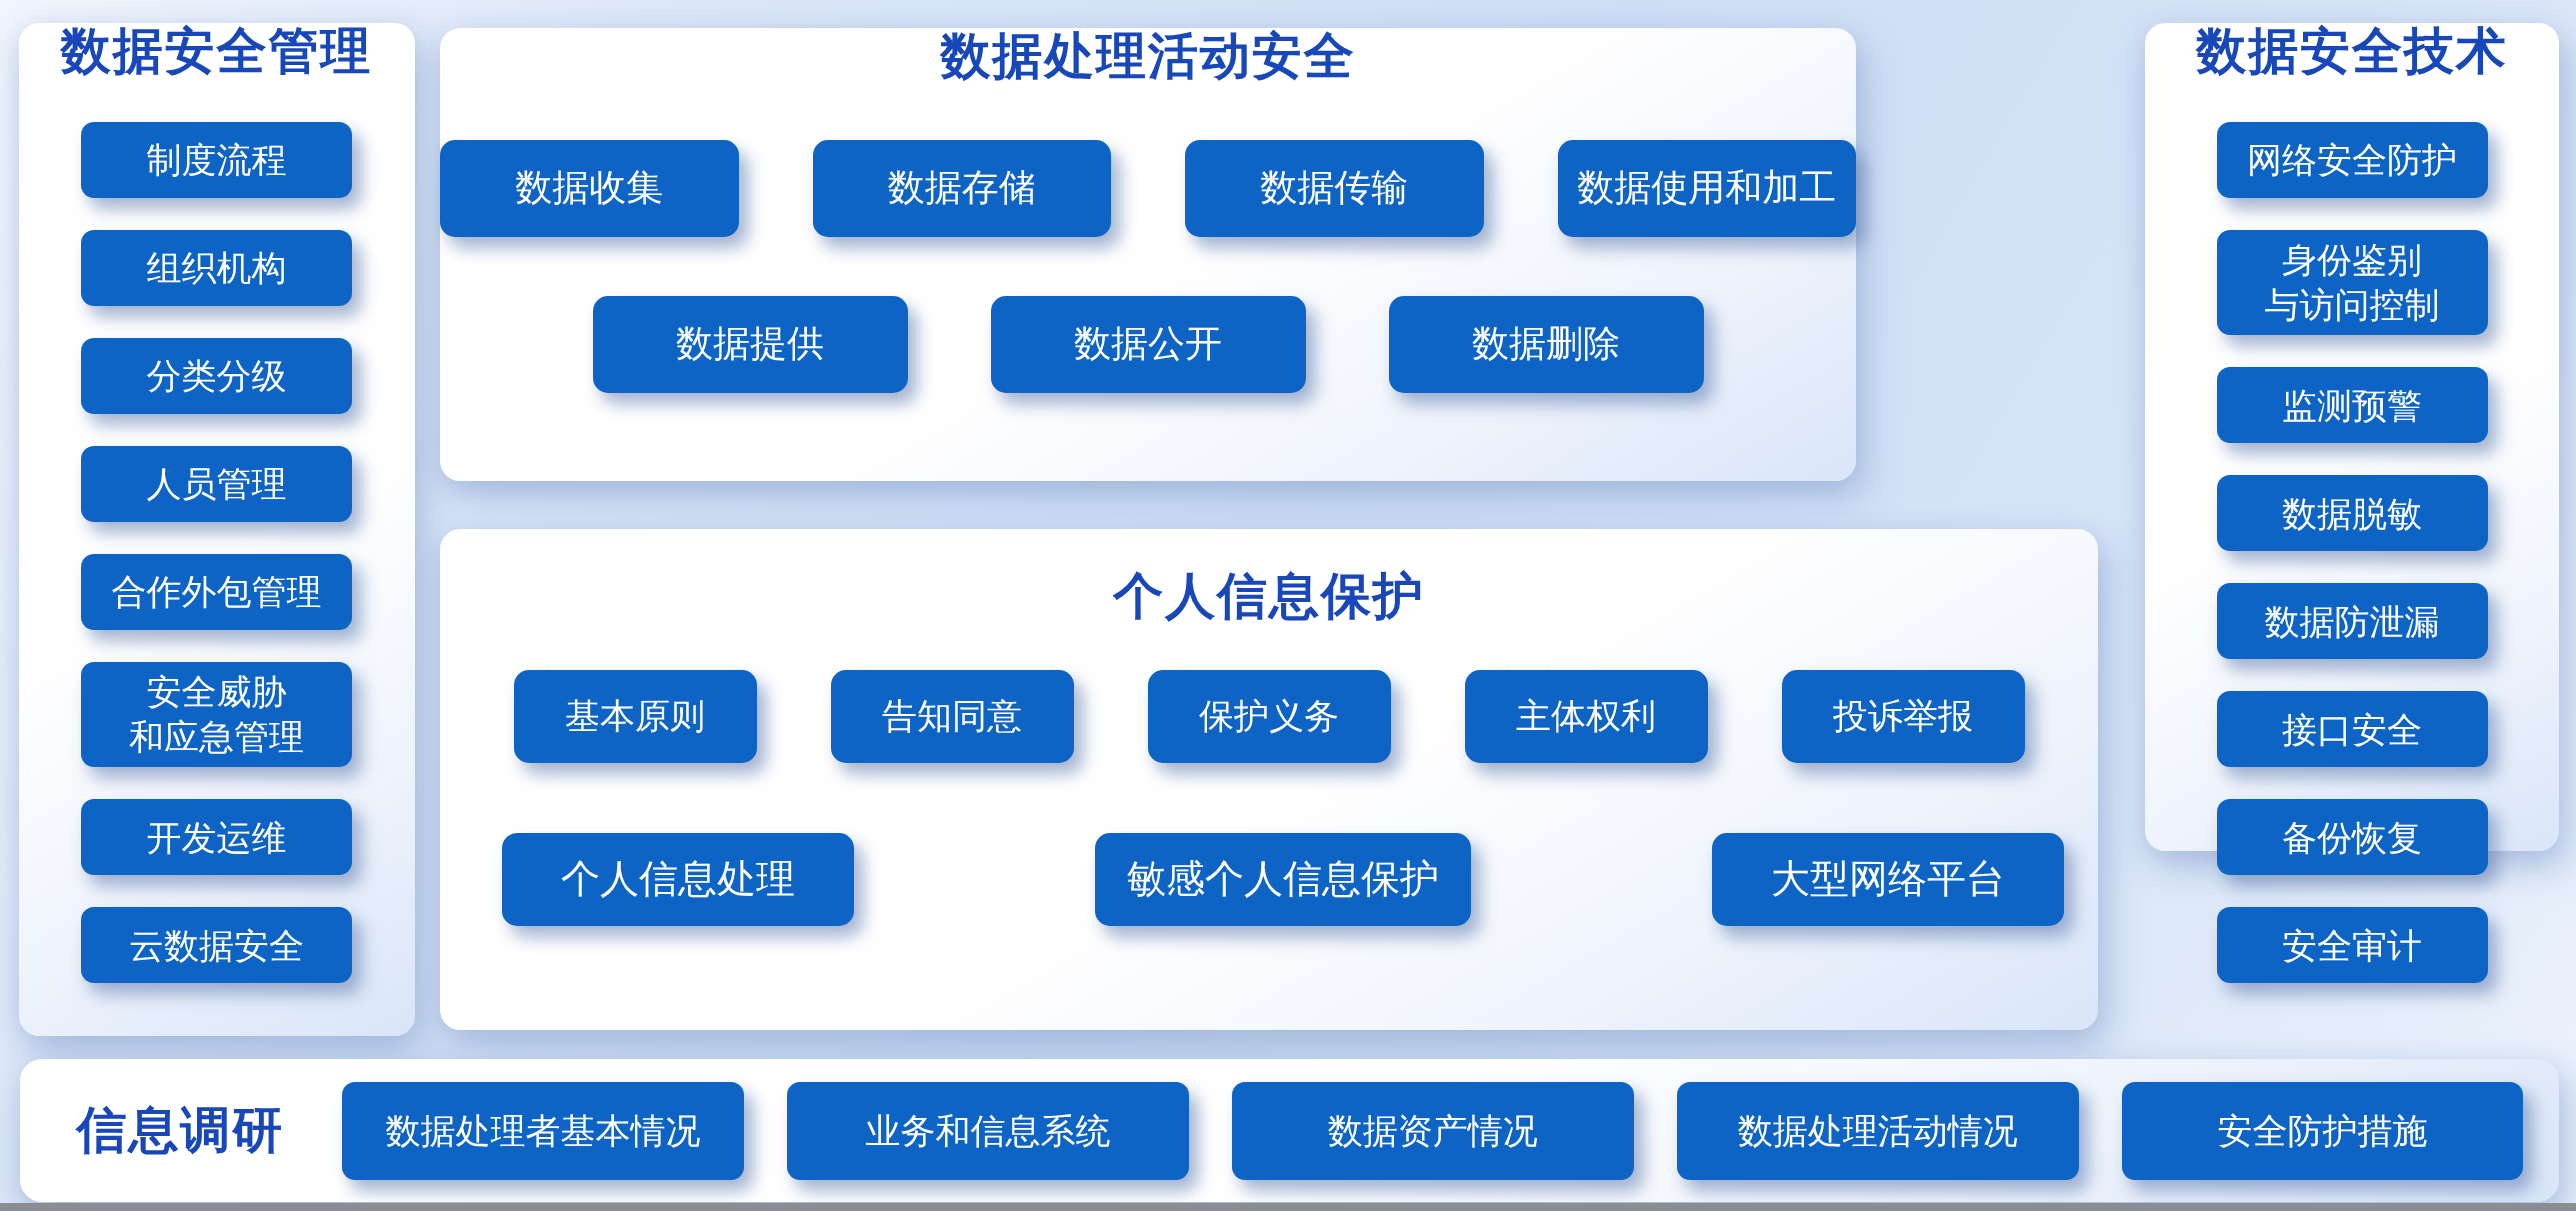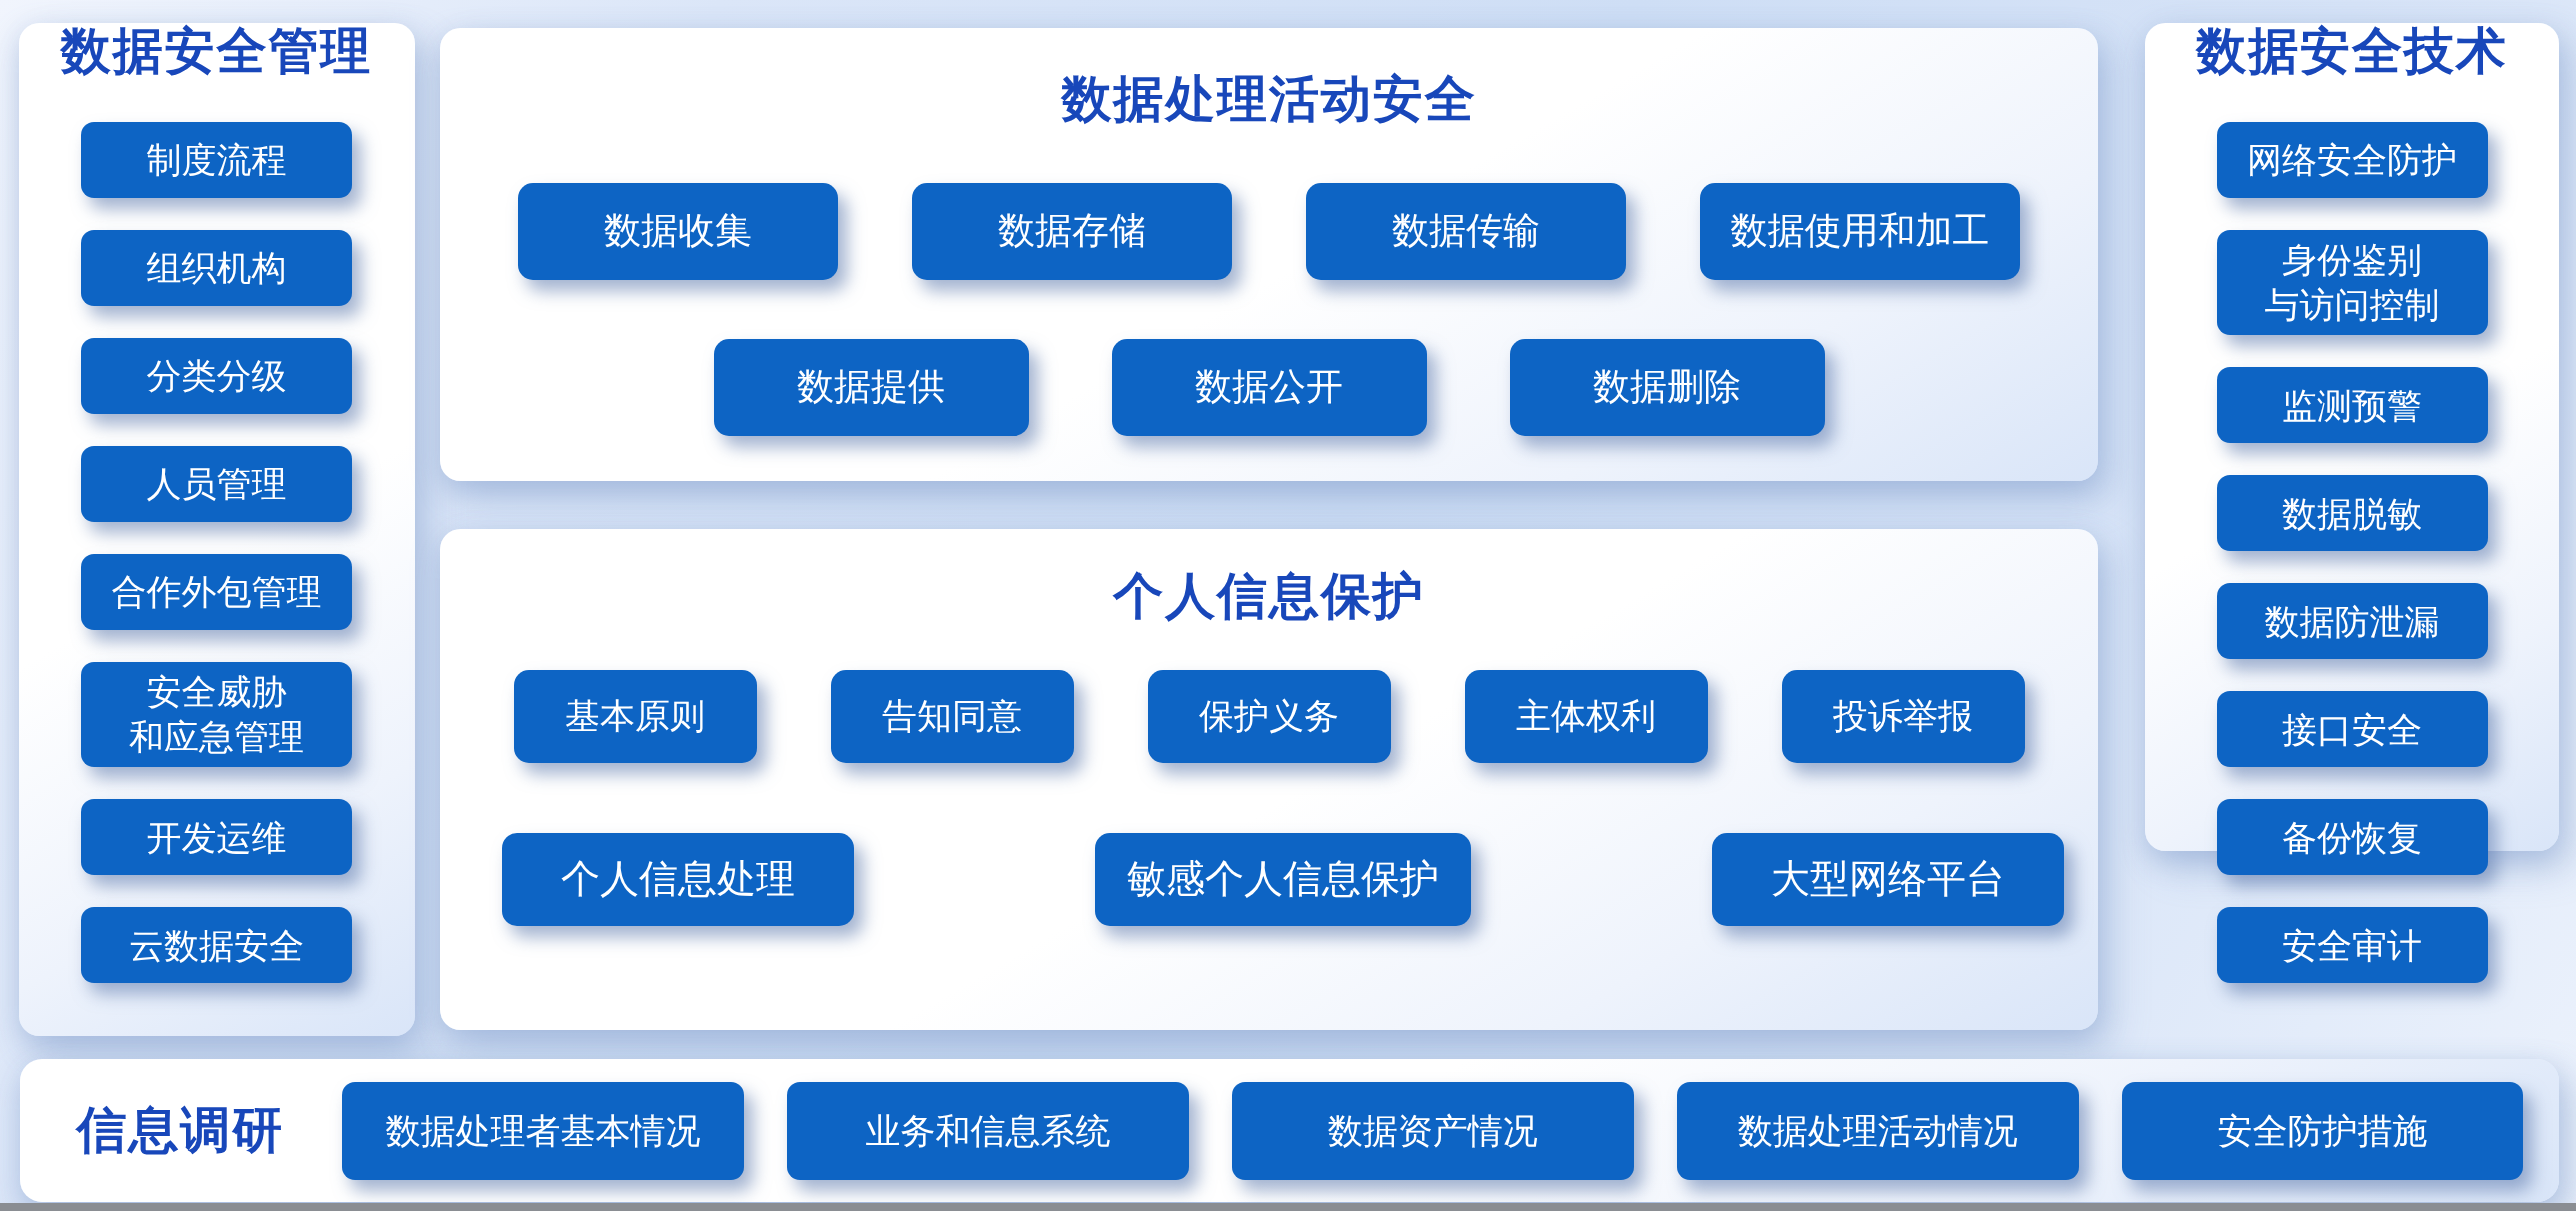--- a/index.html
+++ b/index.html
@@ -37,21 +37,21 @@
   
   .side-panel { display: flex; flex-direction: column; align-items: center; }
   .side-panel.left  { left: 18.5px;   top: 23px; width: 396px; height: 1013px; }
   .side-panel.right { left: 2145px; top: 23px; width: 414px; height: 828px; }
   .side-title { font-size: 50px; margin-bottom: 41px; }
   .btn-col { display: flex; flex-direction: column; align-items: center; gap: 32px; }
   .side-btn { width: 271px; min-height: 76px; font-size: 35px; padding: 7.4px 9.3px; box-sizing: border-box; }
 
   
   .center-panel { display: flex; flex-direction: column; align-items: center; }
-  .center-panel.top    { left: 440px; top: 28px;  width: 1658px; height: 453px; padding-top: 43px; }
+  .center-panel.top    { left: 440px; top: 28px;  width: 1416px; height: 453px; }
   .center-panel.bottom { left: 440px; top: 529px; width: 1658px; height: 501px; padding-top: 39px; }
   .center-title { font-size: 50px; }
   .center-panel.top .center-title { margin-bottom: 54px; }
   .center-panel.bottom .center-title { margin-bottom: 44px; }
   .btn-row { display: flex; justify-content: center; align-items: flex-start; width: 100%; }
   .row-process-1 { gap: 74px; }
   .row-process-2 { gap: 83px; margin-top: 59px; }
   .big-btn { width: 320px; height: 97px; font-size: 37px; border-radius: 15px; }
   .row-process-2 .big-btn { width: 315px; }
   .row-personal-1 { gap: 74px; }

